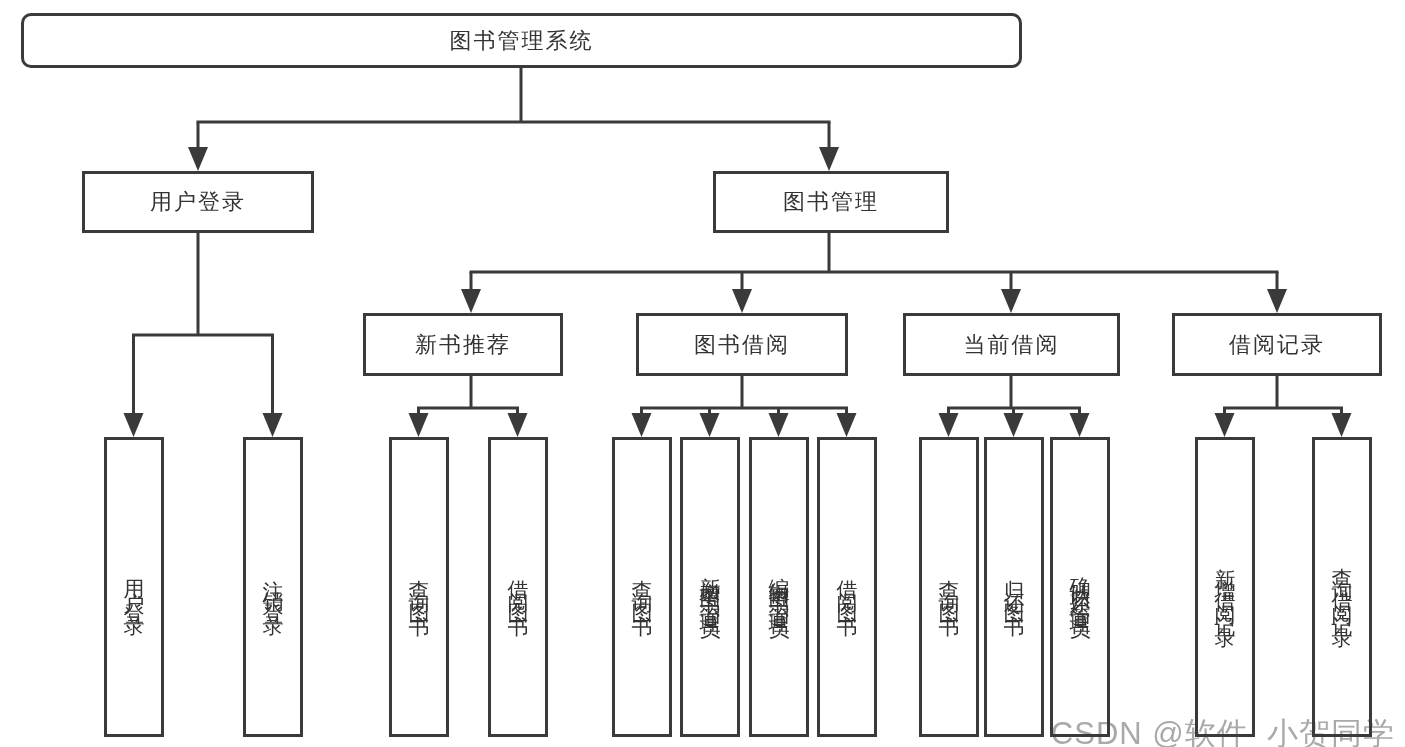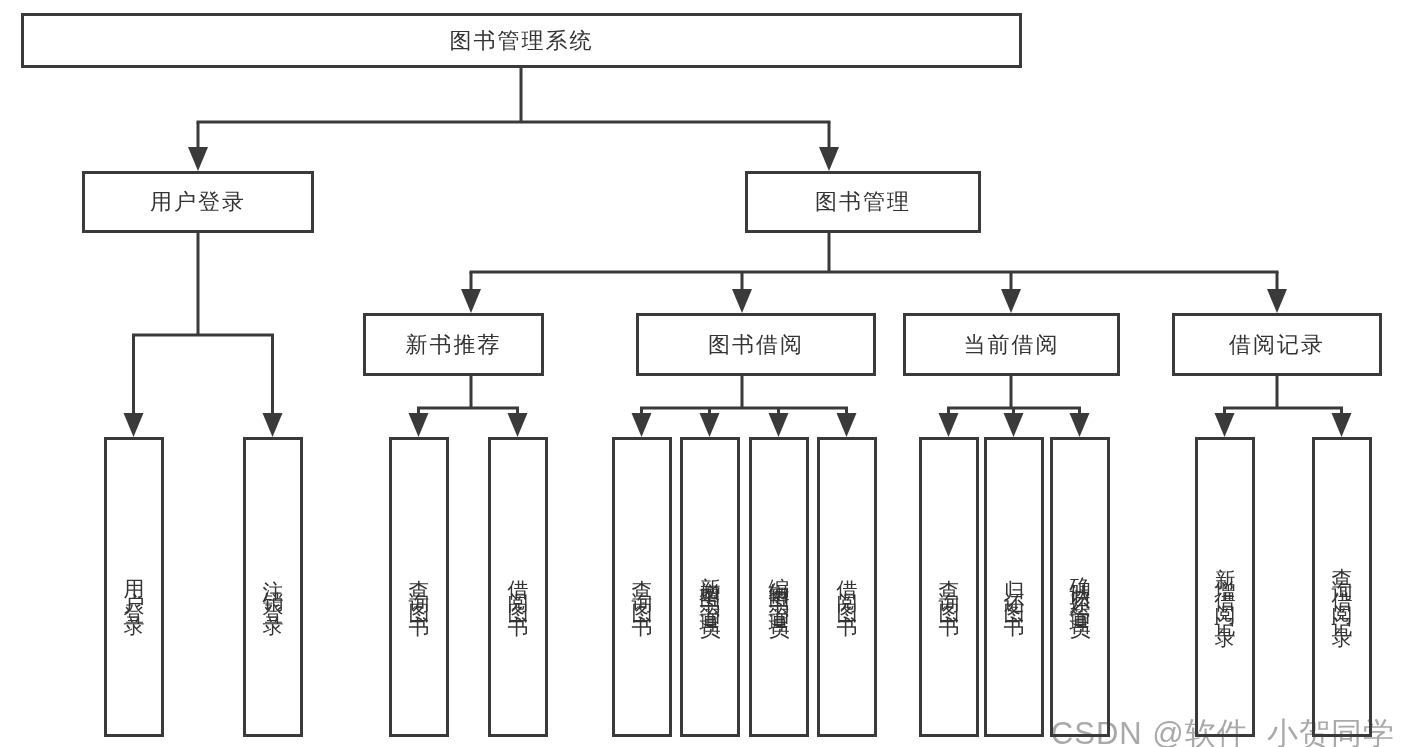--- a/index.html
+++ b/index.html
@@ -93,27 +93,27 @@
       <polygon points="768.5,413 788.5,413 778.5,437"></polygon>
       <polygon points="836.5,413 856.5,413 846.5,437"></polygon>
       <polygon points="938.5,413 958.5,413 948.5,437"></polygon>
       <polygon points="1003.5,413 1023.5,413 1013.5,437"></polygon>
       <polygon points="1069.5,413 1089.5,413 1079.5,437"></polygon>
       <polygon points="1214.5,413 1234.5,413 1224.5,437"></polygon>
       <polygon points="1331.5,413 1351.5,413 1341.5,437"></polygon>
     </g>
   </svg>
 
-  <div class="box hbox" style="left:21px; top:13px; width:1001px; height:55px;">图书管理系统</div>
+  <div class="box hbox" style="left:21px; top:13px; width:1001px; height:55px;border-radius:10px;">图书管理系统</div>
 
   <div class="box hbox" style="left:82px; top:171px; width:232px; height:62px;">用户登录</div>
-  <div class="box hbox" style="left:745px; top:171px; width:236px; height:62px;">图书管理</div>
+  <div class="box hbox" style="left:713px; top:171px; width:236px; height:62px;">图书管理</div>
 
-  <div class="box hbox" style="left:363px; top:313px; width:181px; height:63px;">新书推荐</div>
-  <div class="box hbox" style="left:636px; top:313px; width:240px; height:63px;">图书借阅</div>
+  <div class="box hbox" style="left:363px; top:313px; width:200px; height:63px;">新书推荐</div>
+  <div class="box hbox" style="left:636px; top:313px; width:212px; height:63px;">图书借阅</div>
   <div class="box hbox" style="left:1172px; top:313px; width:210px; height:63px;">借阅记录</div>
   <div class="box hbox" style="left:903px; top:313px; width:217px; height:63px;">当前借阅</div>
 
   <div class="box vbox" style="left:104px;">用户登录</div>
   <div class="box vbox" style="left:243px;">注销登录</div>
 
   <div class="box vbox" style="left:389px;">查询图书</div>
   <div class="box vbox" style="left:488px;">借阅图书</div>
 
   <div class="box vbox" style="left:612px;">查询图书</div>

